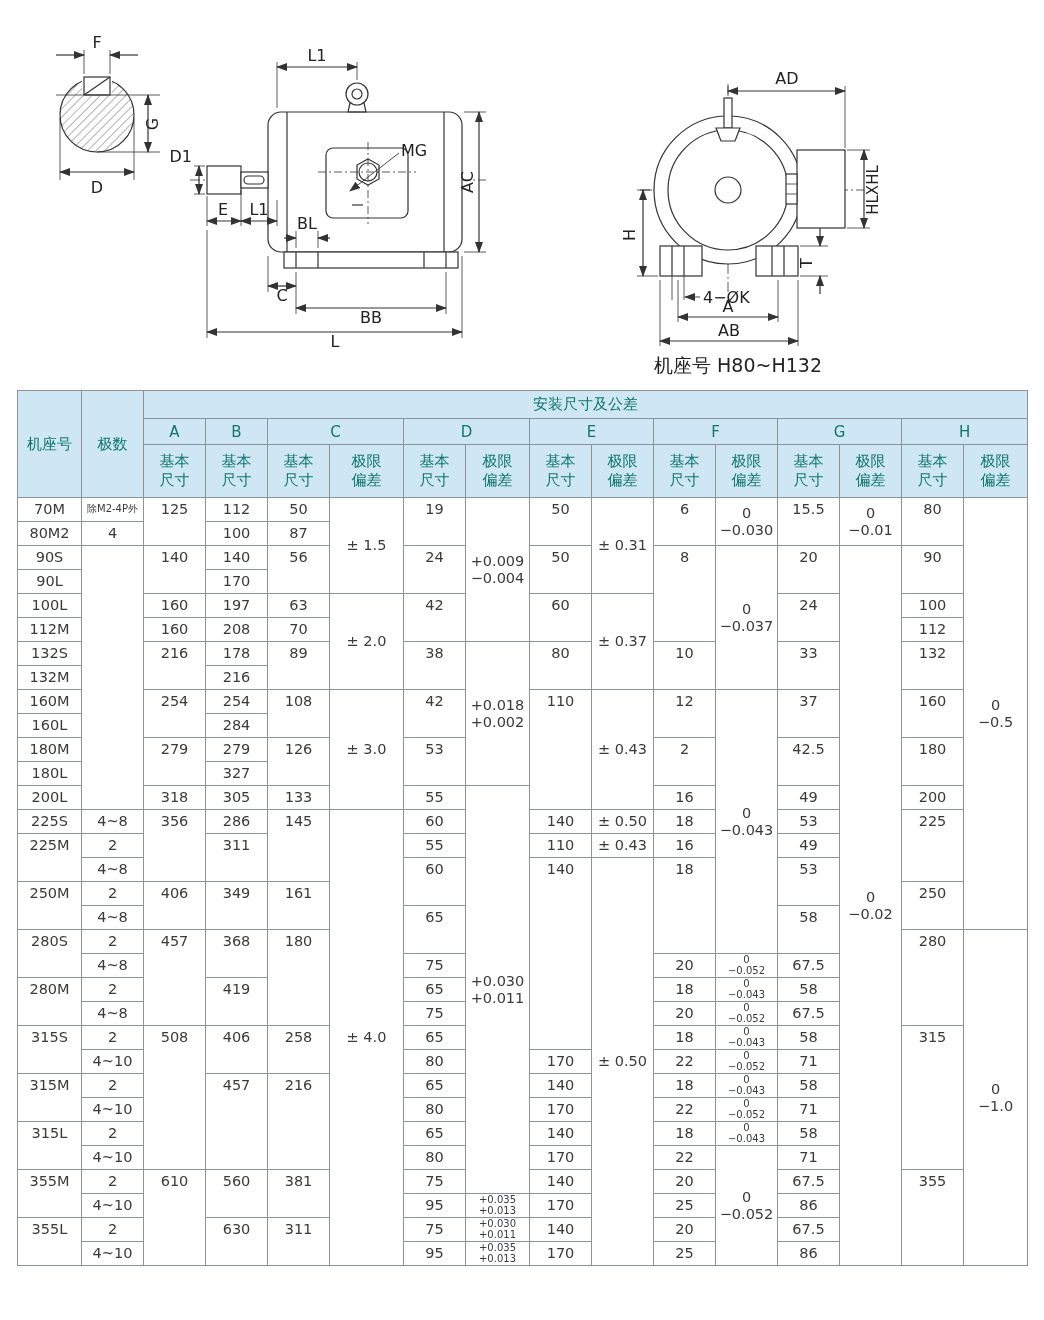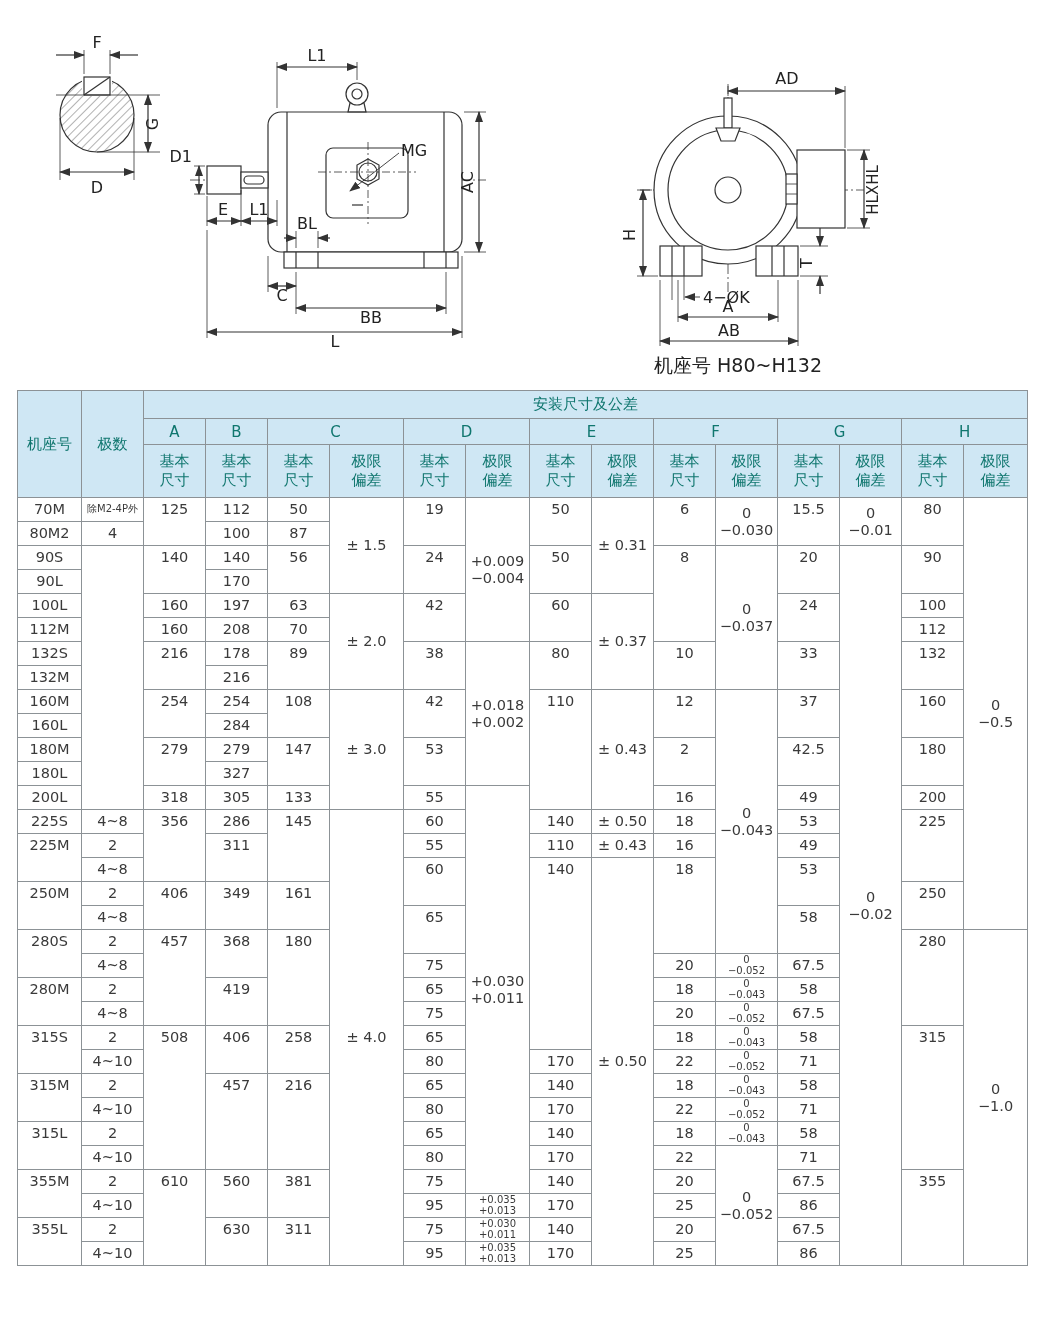--- a/index.html
+++ b/index.html
@@ -367,21 +367,21 @@
           <td rowspan="2" class="top">160</td>
         </tr>
         <tr>
           <td>160L</td>
           <td>284</td>
         </tr>
         <tr>
           <td>180M</td>
           <td rowspan="2" class="top">279</td>
           <td>279</td>
-          <td rowspan="2" class="top">147</td>
+          <td rowspan="2" class="top">126</td>
           <td rowspan="2" class="top">53</td>
           <td rowspan="2" class="top">2</td>
           <td rowspan="2" class="top">42.5</td>
           <td rowspan="2" class="top">180</td>
         </tr>
         <tr>
           <td>180L</td>
           <td>327</td>
         </tr>
         <tr>

